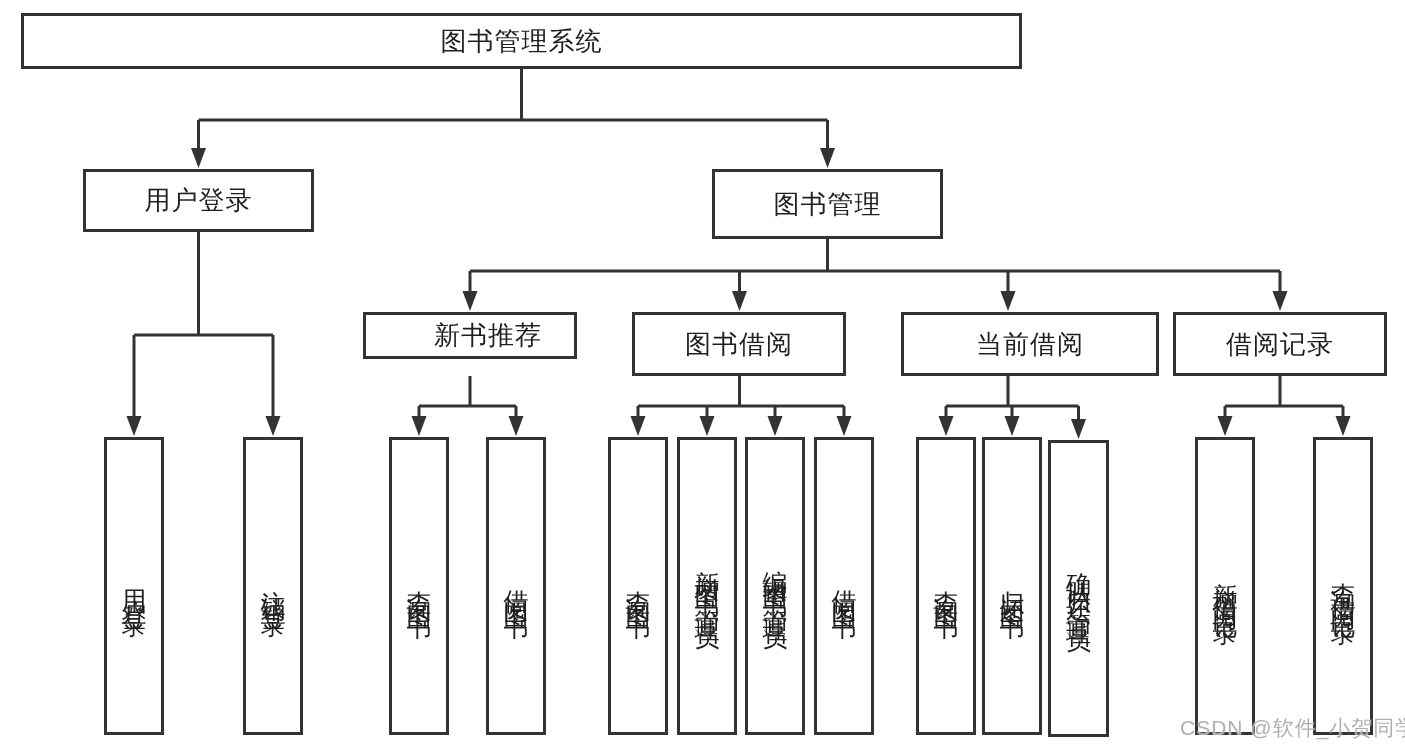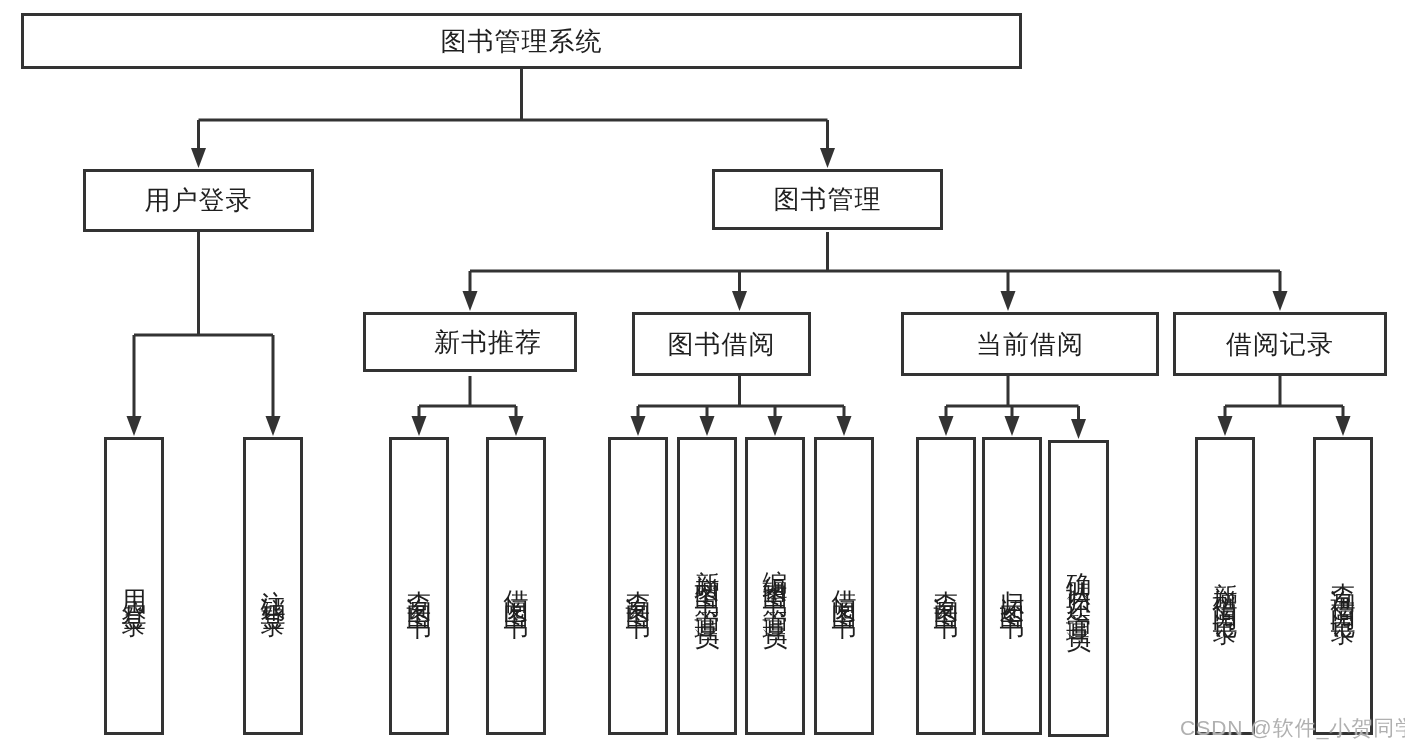--- a/index.html
+++ b/index.html
@@ -104,24 +104,24 @@
       <polygon points="1012,436 1004.5,416 1019.5,416"></polygon>
       <polygon points="1078.5,439 1071,419 1086,419"></polygon>
       <polygon points="1225,436 1217.5,416 1232.5,416"></polygon>
       <polygon points="1343,436 1335.5,416 1350.5,416"></polygon>
     </g>
   </svg>
 
   <div class="node h" style="left:21px; top:13px; width:1001px; height:56px;">图书管理系统</div>
 
   <div class="node h" style="left:83px; top:169px; width:231px; height:63px;">用户登录</div>
-  <div class="node h" style="left:712px; top:169px; width:231px; height:61px;">图书管理</div>
+  <div class="node h" style="left:712px; top:169px; width:231px; height:70px;">图书管理</div>
 
-  <div class="node h" style="left:363px; top:312px; width:214px; height:60px;padding-left:36px;">新书推荐</div>
-  <div class="node h" style="left:632px; top:312px; width:179px; height:64px;">图书借阅</div>
+  <div class="node h" style="left:363px; top:312px; width:214px; height:47px;padding-left:36px;">新书推荐</div>
+  <div class="node h" style="left:632px; top:312px; width:214px; height:64px;">图书借阅</div>
   <div class="node h" style="left:901px; top:312px; width:258px; height:64px;">当前借阅</div>
   <div class="node h" style="left:1173px; top:312px; width:214px; height:64px;">借阅记录</div>
 
   <div class="node v" style="left:104px; top:437px; width:60px; height:298px;">用户登录</div>
   <div class="node v" style="left:243px; top:437px; width:60px; height:298px;">注销登录</div>
 
   <div class="node v" style="left:389px; top:437px; width:60px; height:298px;">查询图书</div>
   <div class="node v" style="left:486px; top:437px; width:60px; height:298px;">借阅图书</div>
 
   <div class="node v" style="left:608px; top:437px; width:60px; height:298px;">查询图书</div>

